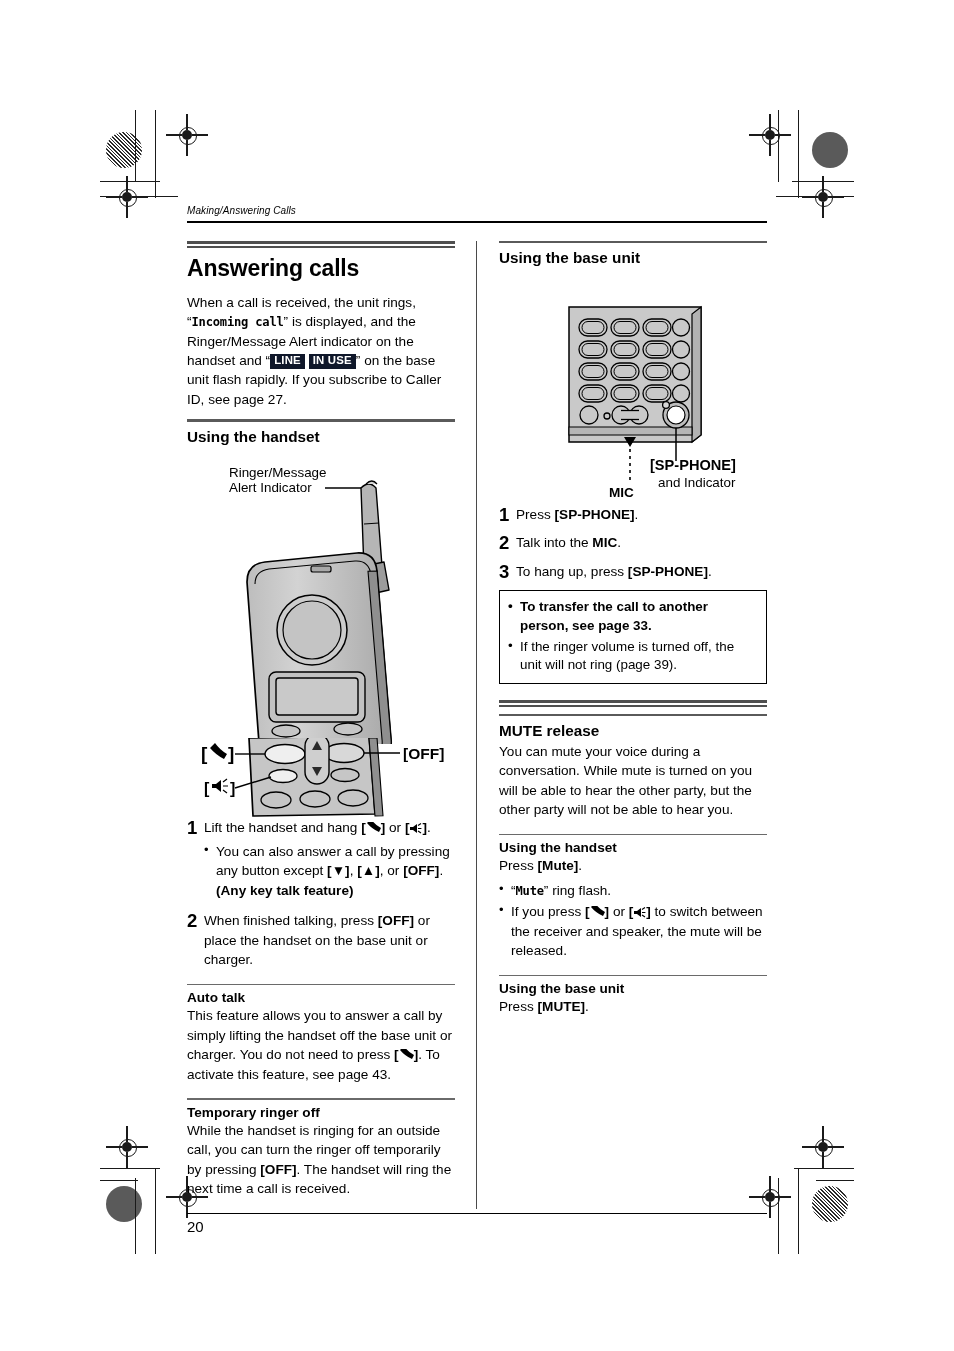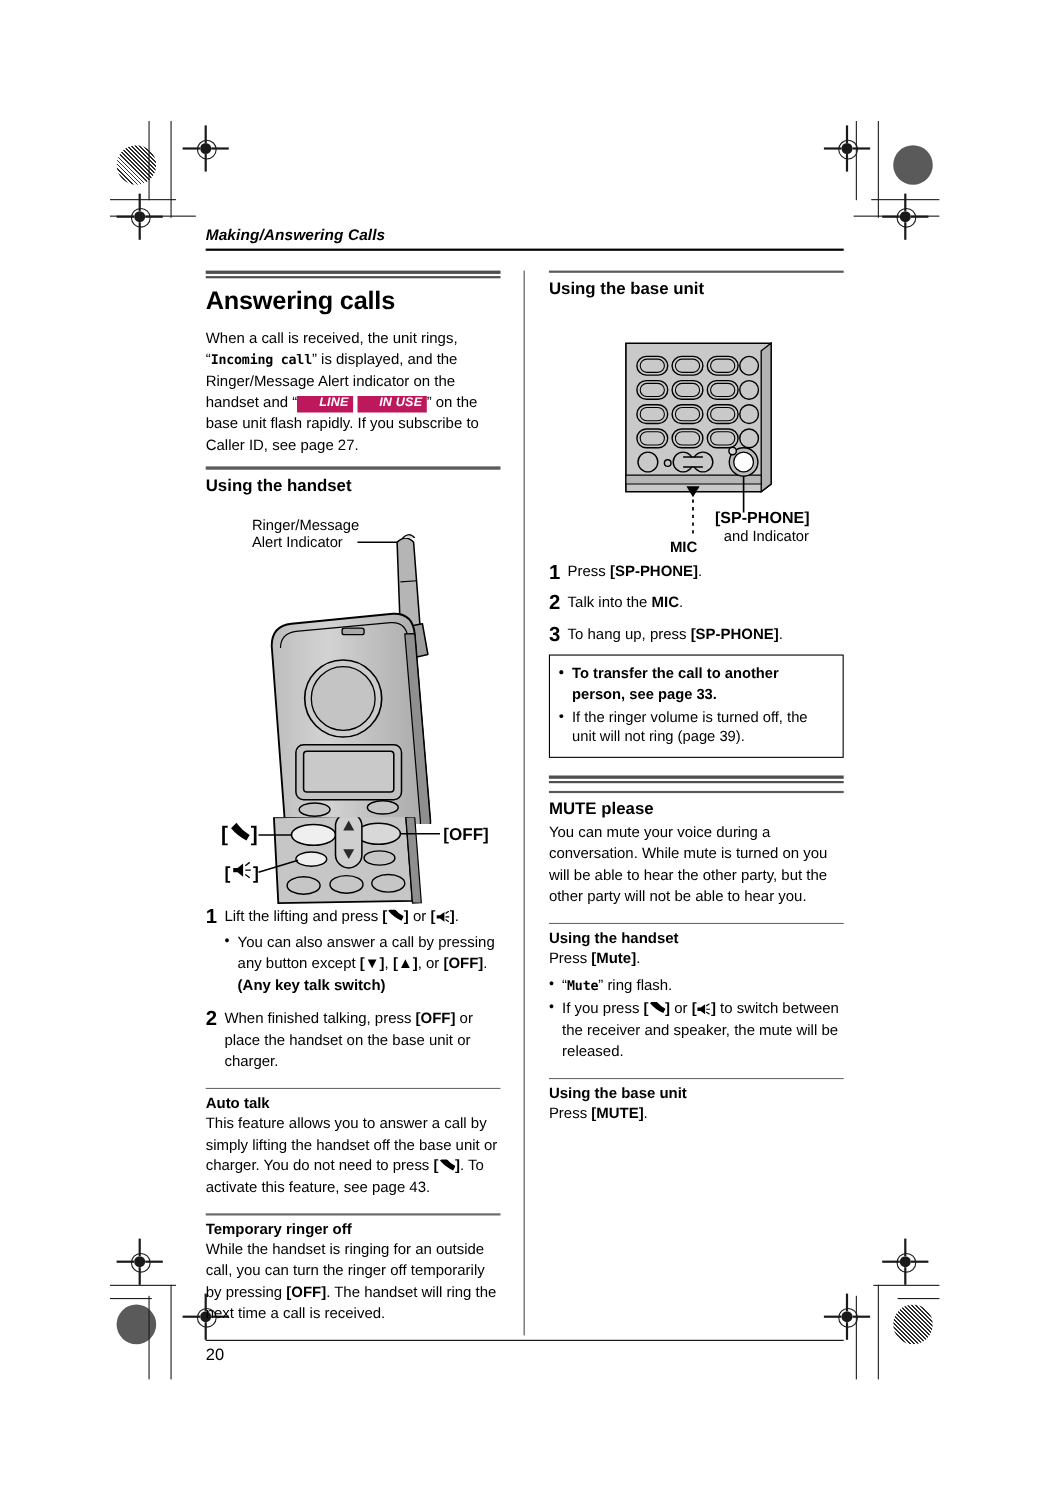--- a/index.html
+++ b/index.html
@@ -45,21 +45,21 @@
 
   
   .page {
     position: absolute;
     left: 187px; top: 205px;
     width: 580px; height: 940px;
   }
 
   
   .runhead {
-    font-size: 14px; font-weight: bold; font-style: italic;
+    font-size: 10px; font-weight: normal; font-style: italic;
     letter-spacing: .1px;
     padding-bottom: 5px;
   }
   .runhead-rule { height: 1.6px; background:#000; margin-bottom: 18px; }
 
   
   .cols { display: flex; position: relative; }
   .col-left { width: 268px; }
   .col-gap  { width: 44px; position: relative; }
   .col-right{ width: 268px; }
@@ -86,24 +86,24 @@
   p.body {
     font-size: 13.6px; line-height: 1.43; margin: 0 0 10px 0;
   }
   .b { font-weight: bold; }
   .mono {
     font-family: "DejaVu Sans Mono", monospace;
     font-size: 12.1px; font-weight: bold; letter-spacing: -.2px;
   }
   .inv {
     display: inline-block;
-    background:#be185d; color:#fff;
-    font-style: italic; font-weight: bold;
+    background:#0f172a; color:#fff;
+    font-weight: bold;
     font-size: 11.4px; line-height: 1.22;
-    padding: 0px 4px 1px 20px;
+    padding: 0px 4px 1px 4px;
     letter-spacing: .2px;
     vertical-align: 1px;
   }
 
   
   .key { font-weight: bold; white-space: nowrap; }
   .ico { display:inline-block; vertical-align:-2px; }
 
   
   .step { display: flex; margin: 0 0 9px 0; }
@@ -340,28 +340,28 @@
             <text x="43" y="56" font-family="Liberation Sans, sans-serif" font-size="16" font-weight="bold">]</text>
           </g>
 
           <text x="216" y="21" font-family="Liberation Sans, sans-serif" font-size="15.5" font-weight="bold">[OFF]</text>
         </svg>
       </div>
 
       <div class="step">
         <div class="num">1</div>
         <div class="txt">
-          <span>Lift the lifting and press </span><span class="key">[<svg class="ico" width="15" height="12" viewBox="0 0 15 12">
+          <span>Lift the handset and hang </span><span class="key">[<svg class="ico" width="15" height="12" viewBox="0 0 15 12">
                 <path d="M1 1 q5 6 12 9 l2 -4 q-6 -3 -10 -9 z" fill="#000"></path>
               </svg>]</span><span> or </span><span class="key">[<svg class="ico" width="13" height="11" viewBox="0 0 13 11">
                 <path d="M1 4 l3 0 l4 -3 l0 9 l-4 -3 l-3 0 z" fill="#000"></path>
                 <path d="M9 2.5 l3 -2 M9 5.5 l3.4 0 M9 8 l3 2" stroke="#000" stroke-width="1.1" fill="none"></path>
               </svg>]</span><span>.</span>
           <ul class="bullets">
-            <li><span>You can also answer a call by pressing any button except </span><span class="key">[<span>▼</span>]</span><span>, </span><span class="key">[<span>▲</span>]</span><span>, or </span><span class="key">[<span>OFF</span>]</span><span>. </span><span class="b">(Any key talk switch)</span></li>
+            <li><span>You can also answer a call by pressing any button except </span><span class="key">[<span>▼</span>]</span><span>, </span><span class="key">[<span>▲</span>]</span><span>, or </span><span class="key">[<span>OFF</span>]</span><span>. </span><span class="b">(Any key talk feature)</span></li>
           </ul>
         </div>
       </div>
 
       <div class="step">
         <div class="num">2</div>
         <div class="txt"><span>When finished talking, press </span><span class="key">[<span>OFF</span>]</span><span> or place the handset on the base unit or charger.</span></div>
       </div>
 
       <div class="h3-rule"></div>
@@ -468,21 +468,21 @@
           <li>If the ringer volume is turned off, the unit will not ring (page 39).</li>
         </ul>
       </div>
 
       <div class="h1-rules" style="margin-top:16px">
         <div class="r1"></div>
           <div class="r2"></div>
       </div>
 
       <div class="h2-rule"></div>
-      <h2 class="sub" style="margin-bottom:2px">MUTE please</h2>
+      <h2 class="sub" style="margin-bottom:2px">MUTE release</h2>
       <p class="body">You can mute your voice during a conversation. While mute is turned on you will be able to hear the other party, but the other party will not be able to hear you.</p>
 
       <div class="h3-rule"></div>
       <h3 class="min">Using the handset</h3>
       <p class="body" style="margin-bottom:5px"><span>Press </span><span class="key">[<span>Mute</span>]</span><span>.</span></p>
 
       <ul class="bullets" style="margin-bottom:10px">
         <li>“<span class="mono">Mute</span>”<span> ring flash.</span></li>
         <li><span>If you press </span><span class="key">[<svg class="ico" width="15" height="12" viewBox="0 0 15 12">
                 <path d="M1 1 q5 6 12 9 l2 -4 q-6 -3 -10 -9 z" fill="#000"></path>

